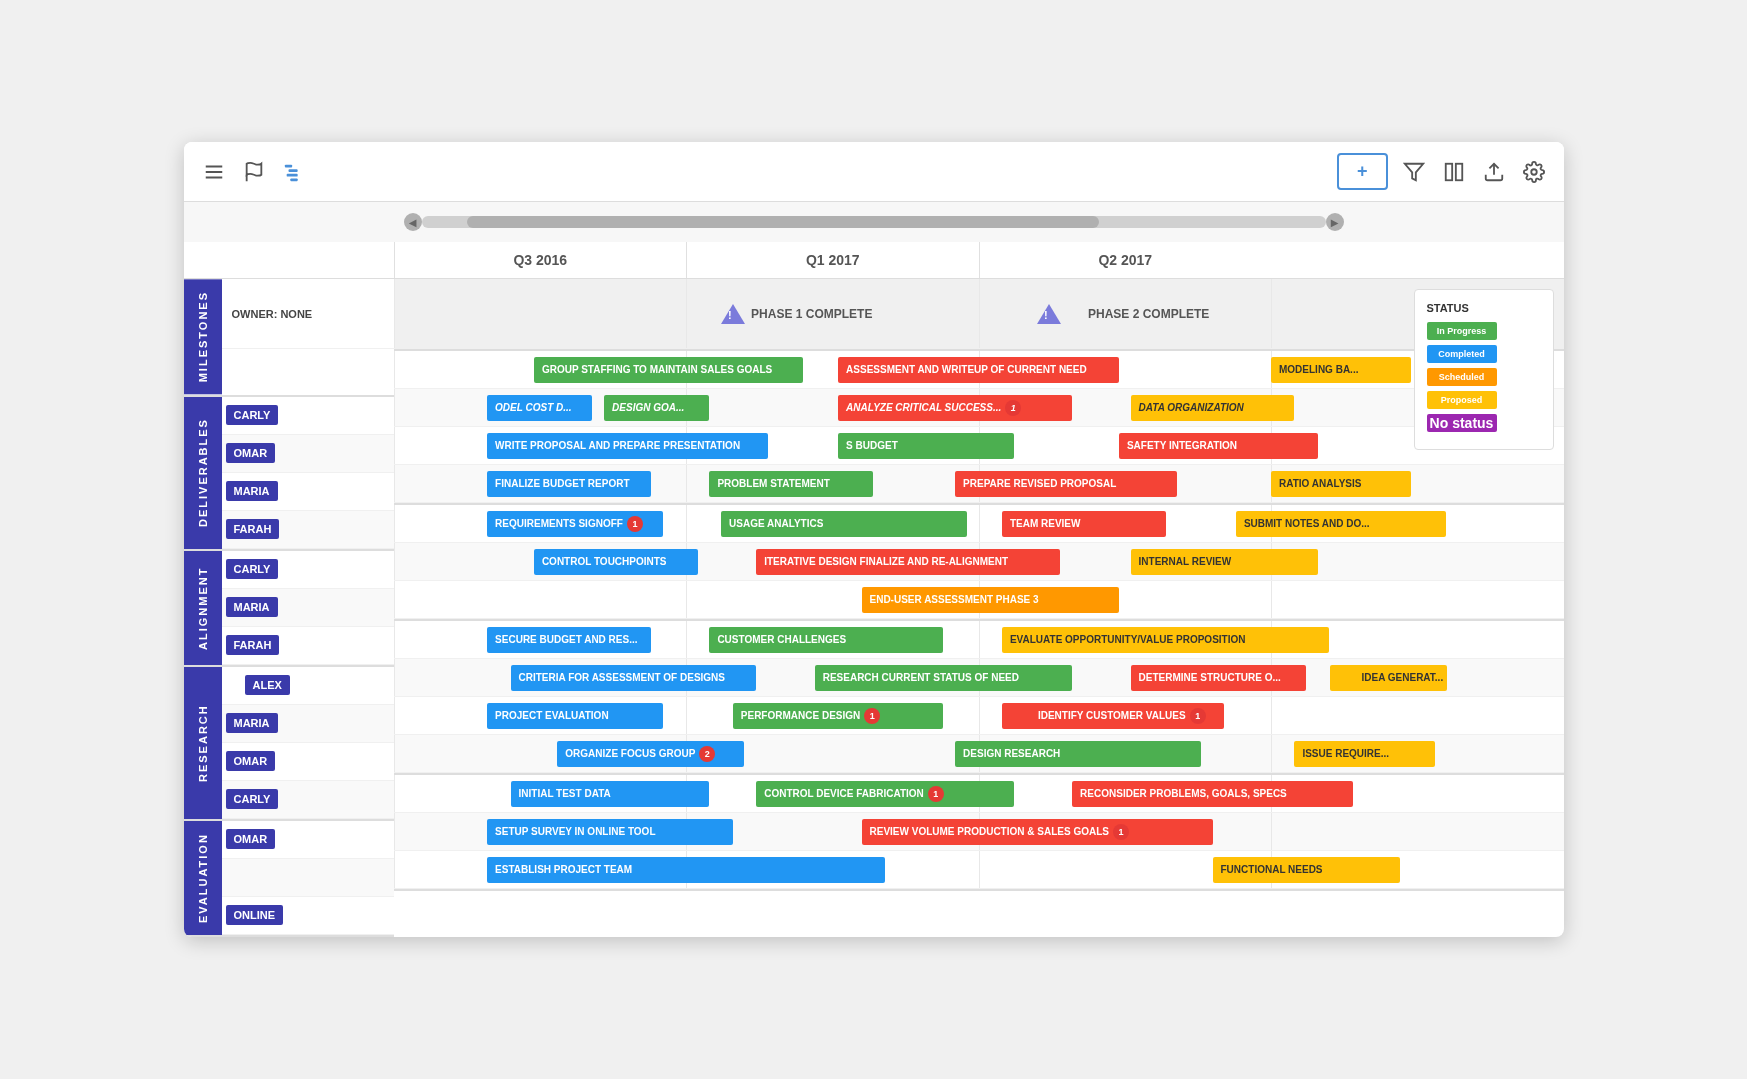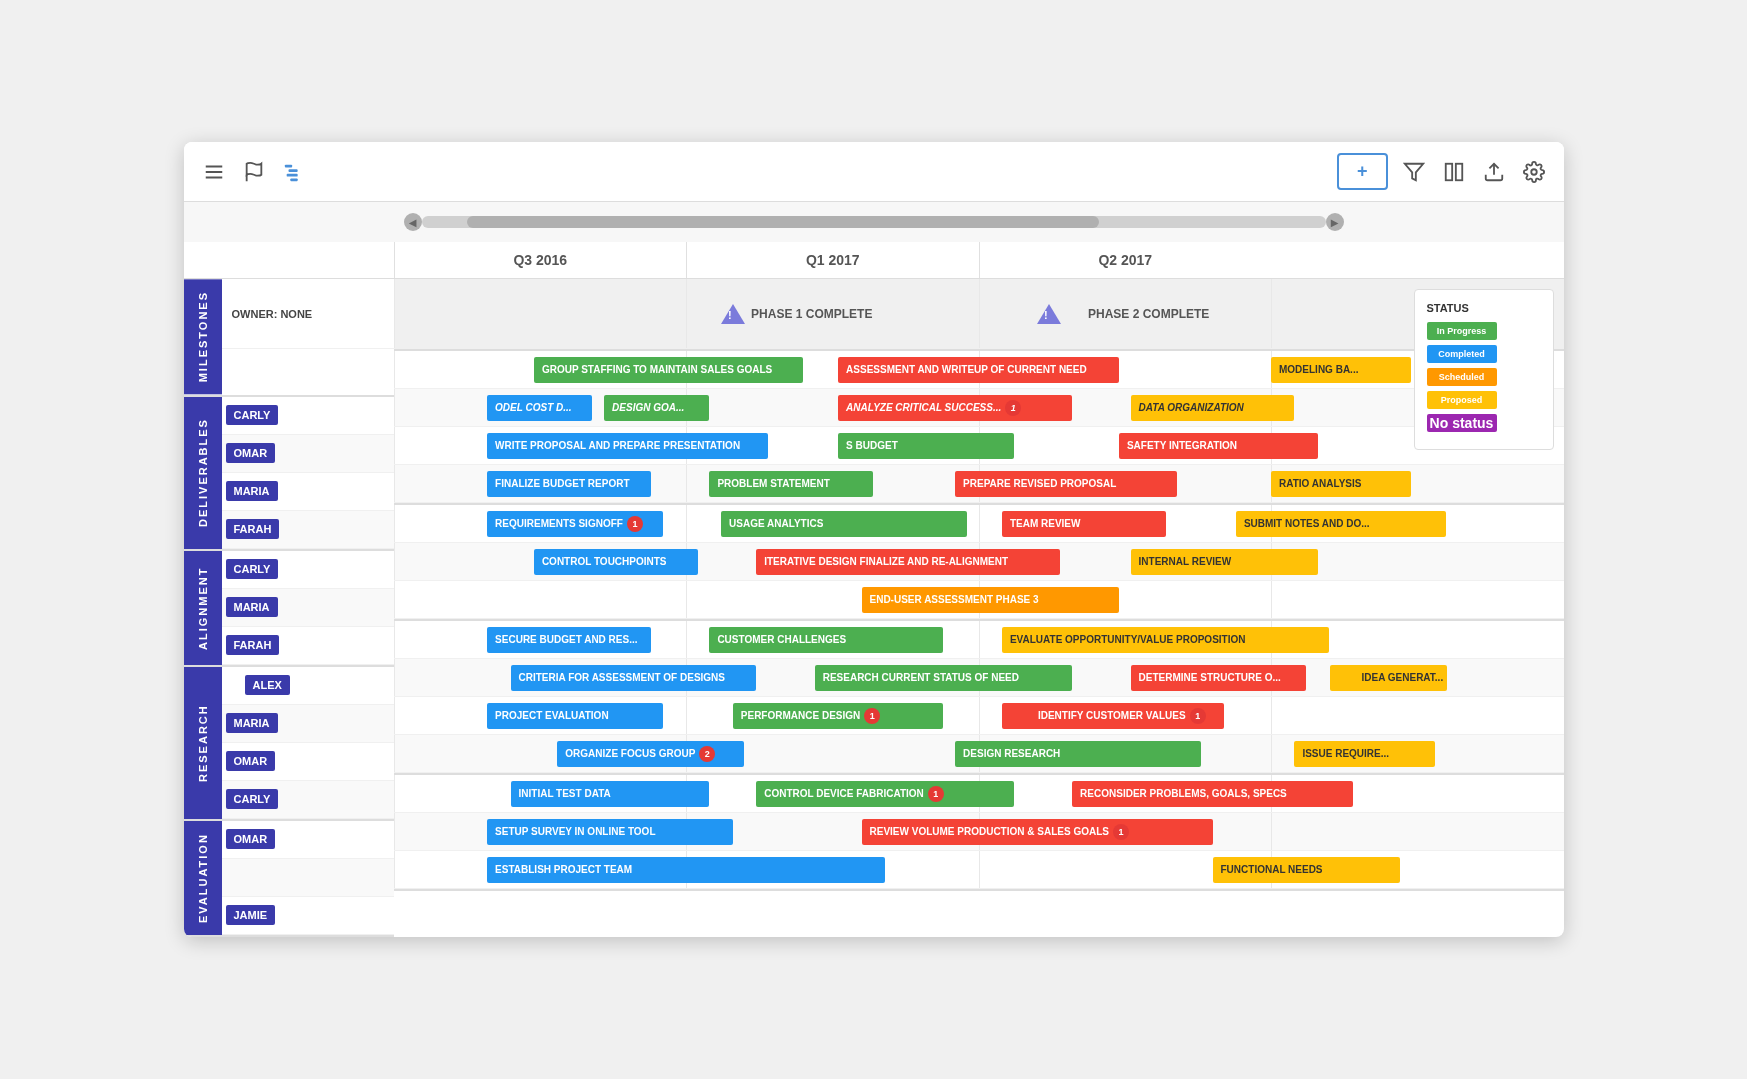--- a/index.html
+++ b/index.html
@@ -200,21 +200,21 @@
           </div>
         </div>
         <div class="section-block">
           <div class="section-label">EVALUATION</div>
           <div class="owner-rows">
             <div class="owner-row" style="height: 38px;">
               <div class="owner-label">OMAR</div>
             </div>
             <div class="owner-row" style="height: 38px; background: rgb(249, 249, 249);"></div>
             <div class="owner-row" style="height: 38px;">
-              <div class="owner-label">JAMIE</div>
+              <div class="owner-label">ONLINE</div>
             </div>
           </div>
         </div>
       </div>
     <div class="gantt-area" id="gantt-content" style="position:relative;">
 
       <div class="status-legend">
         <div class="legend-title">STATUS</div>
         <div id="legend-items">
             <div class="legend-item">

